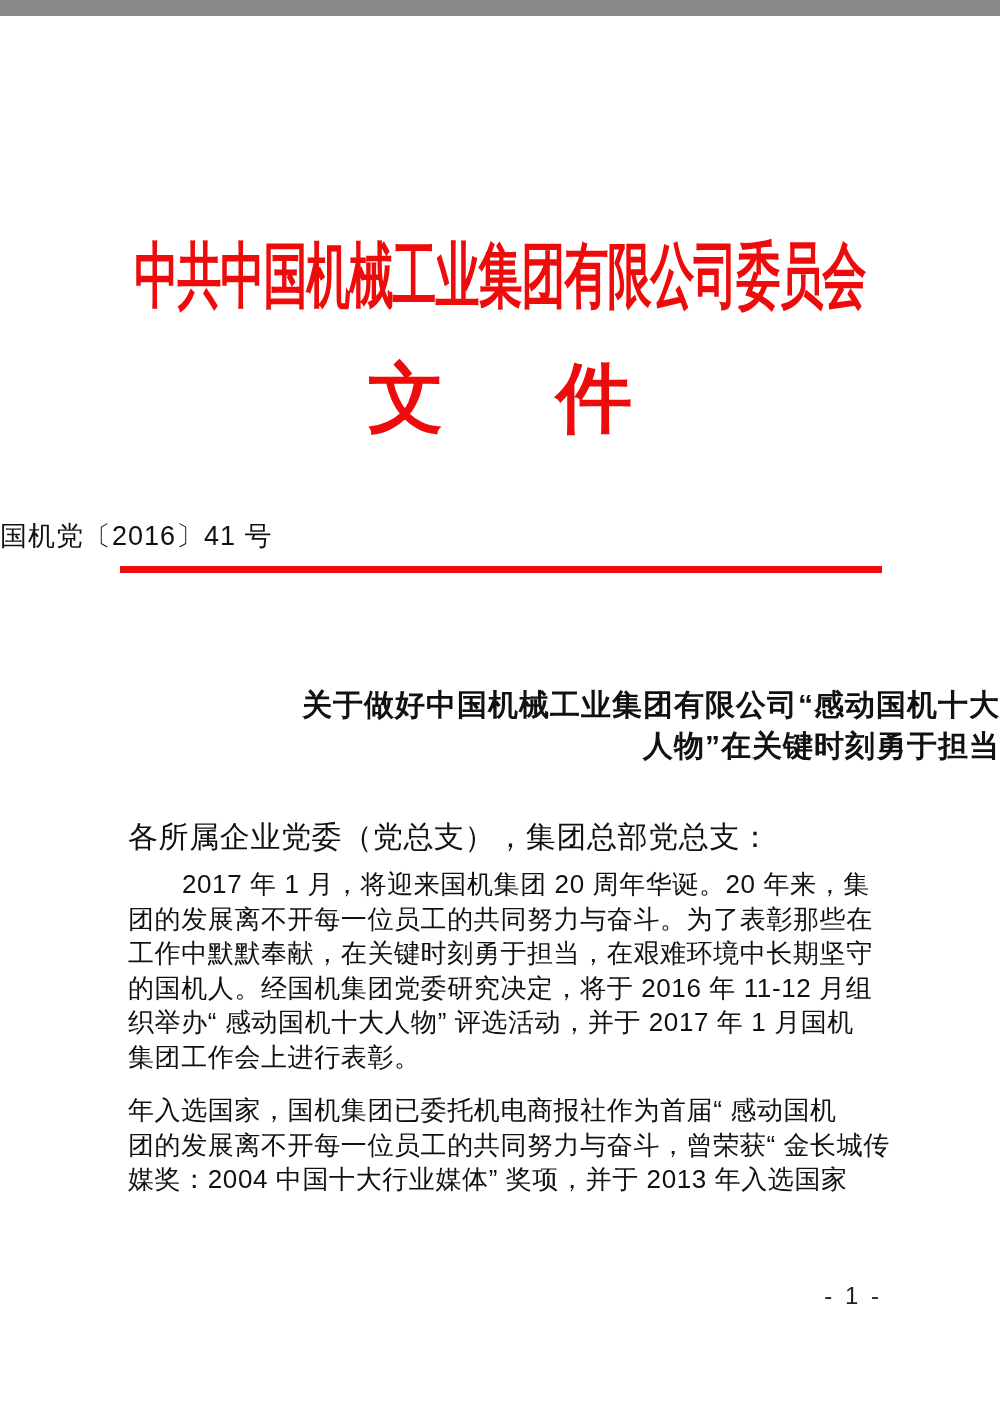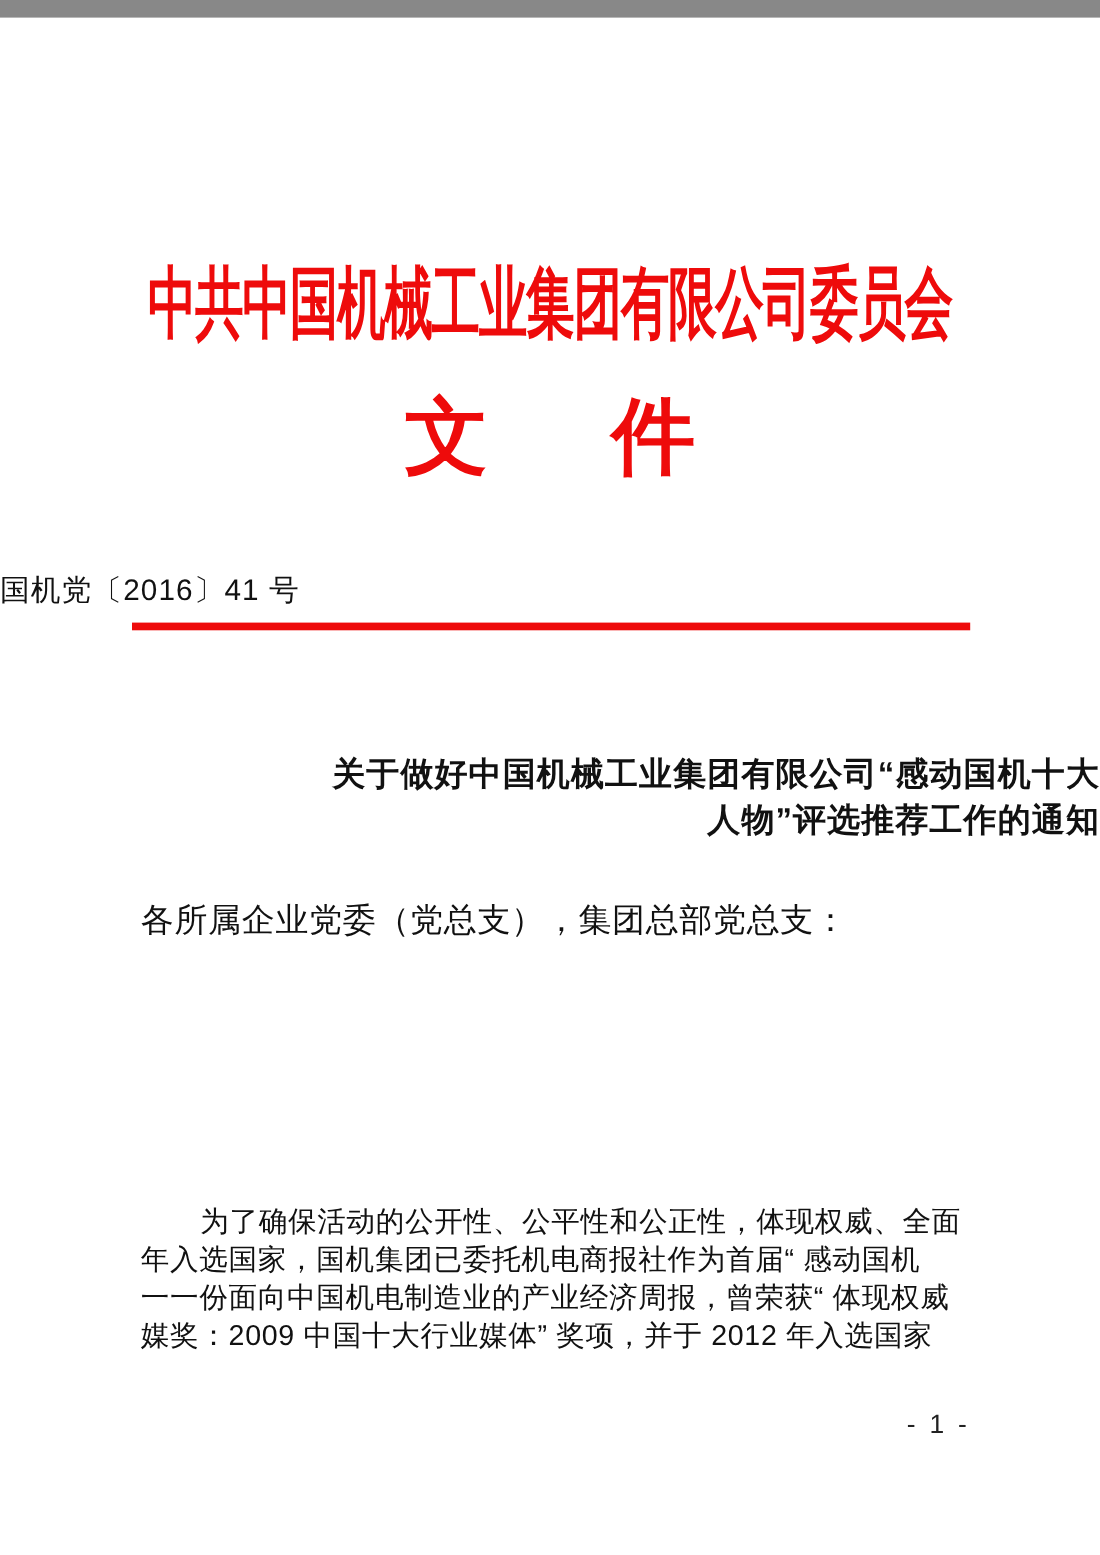--- a/index.html
+++ b/index.html
@@ -116,28 +116,35 @@
     <span>文</span>
     <span>件</span>
   </div>
 
   <div class="doc-number">国机党〔2016〕41 号</div>
 
   <div class="red-rule"></div>
 
   <div class="doc-title">
     <div class="line">关于做好中国机械工业集团有限公司“感动国机十大</div>
-    <div class="line">人物”评选推荐工作的通知</div>
+    <div class="line">人物”在关键时刻勇于担当</div>
   </div>
 
   <div class="salutation">各所属企业党委（党总支），集团总部党总支：</div>
 
+  <div class="para para-1">
+    <div class="line indent">2017 年 1 月，将迎来国机集团 20 周年华诞。20 年来，集</div>
+    <div class="line">团的发展离不开每一位员工的共同努力与奋斗。为了表彰那些在</div>
+    <div class="line">工作中默默奉献，在关键时刻勇于担当，在艰难环境中长期坚守</div>
+    <div class="line">的国机人。经国机集团党委研究决定，将于 2016 年 11-12 月组</div>
+    <div class="line">织举办“ 感动国机十大人物” 评选活动，并于 2017 年 1 月国机</div>
+    <div class="line">集团工作会上进行表彰。</div>
+  </div>
 
   <div class="para para-2">
-    <div class="line indent">为了确保活动的公开性、公平性和公正性，体现权威、全面</div>
     <div class="line">年入选国家，国机集团已委托机电商报社作为首届“ 感动国机</div>
-    <div class="line">一一份面向中国机电制造业的产业经济周报，曾荣获“ 体现权威</div>
-    <div class="line">媒奖：2009 中国十大行业媒体” 奖项，并于 2012 年入选国家</div>
+    <div class="line">团的发展离不开每一位员工的共同努力与奋斗，曾荣获“ 金长城传</div>
+    <div class="line">媒奖：2004 中国十大行业媒体” 奖项，并于 2013 年入选国家</div>
   </div>
 
   <div class="page-number">- 1 -</div>
 
 </div>
 
 </body></html>

